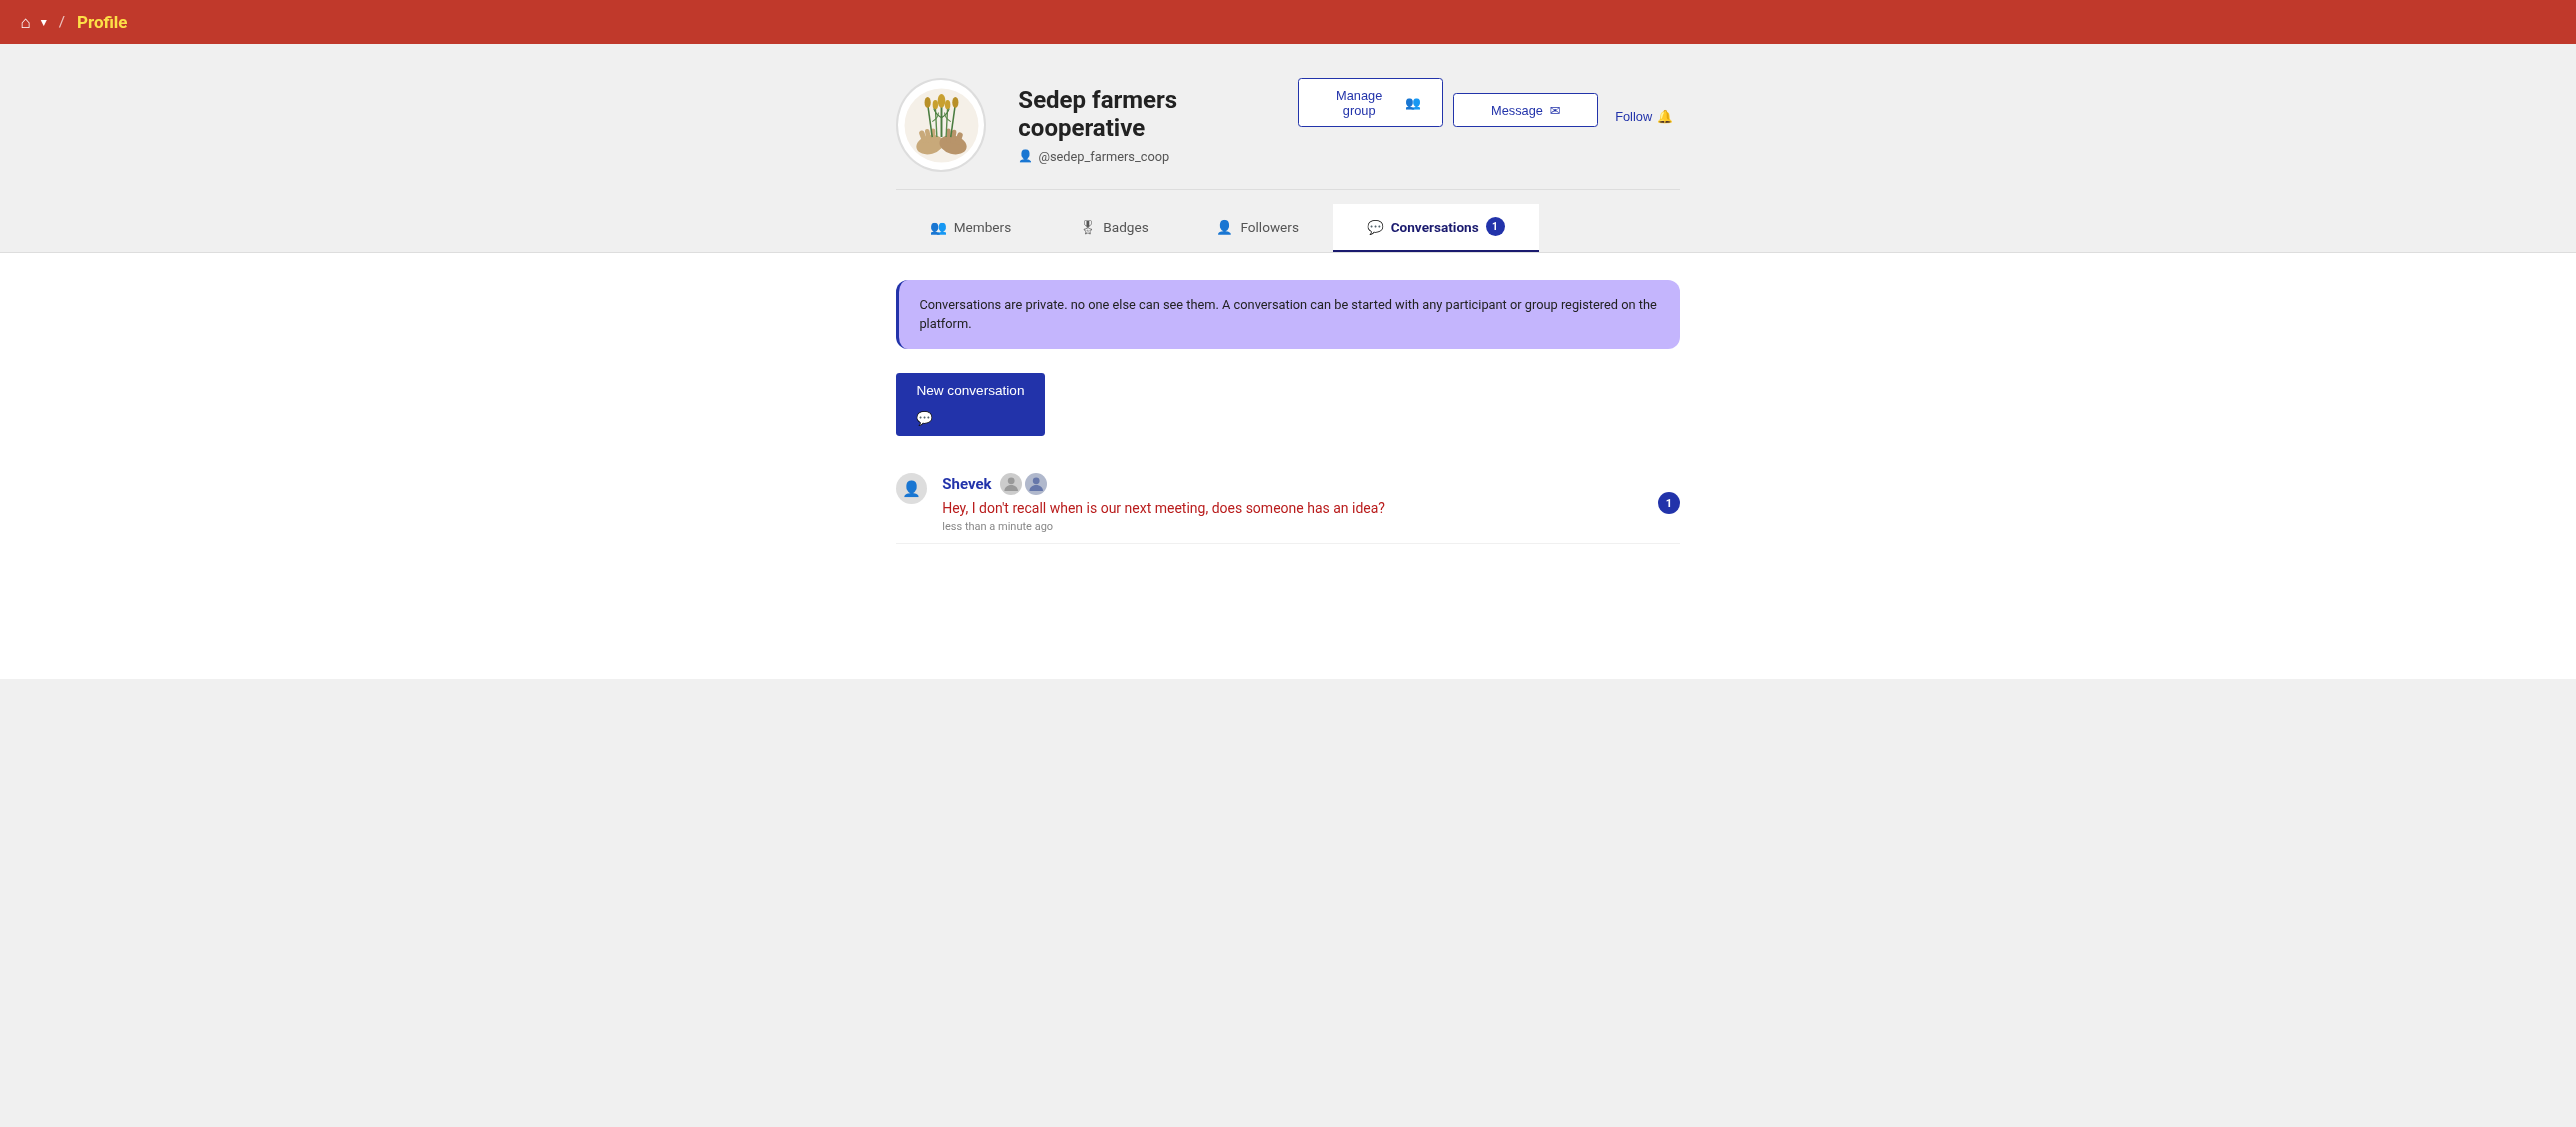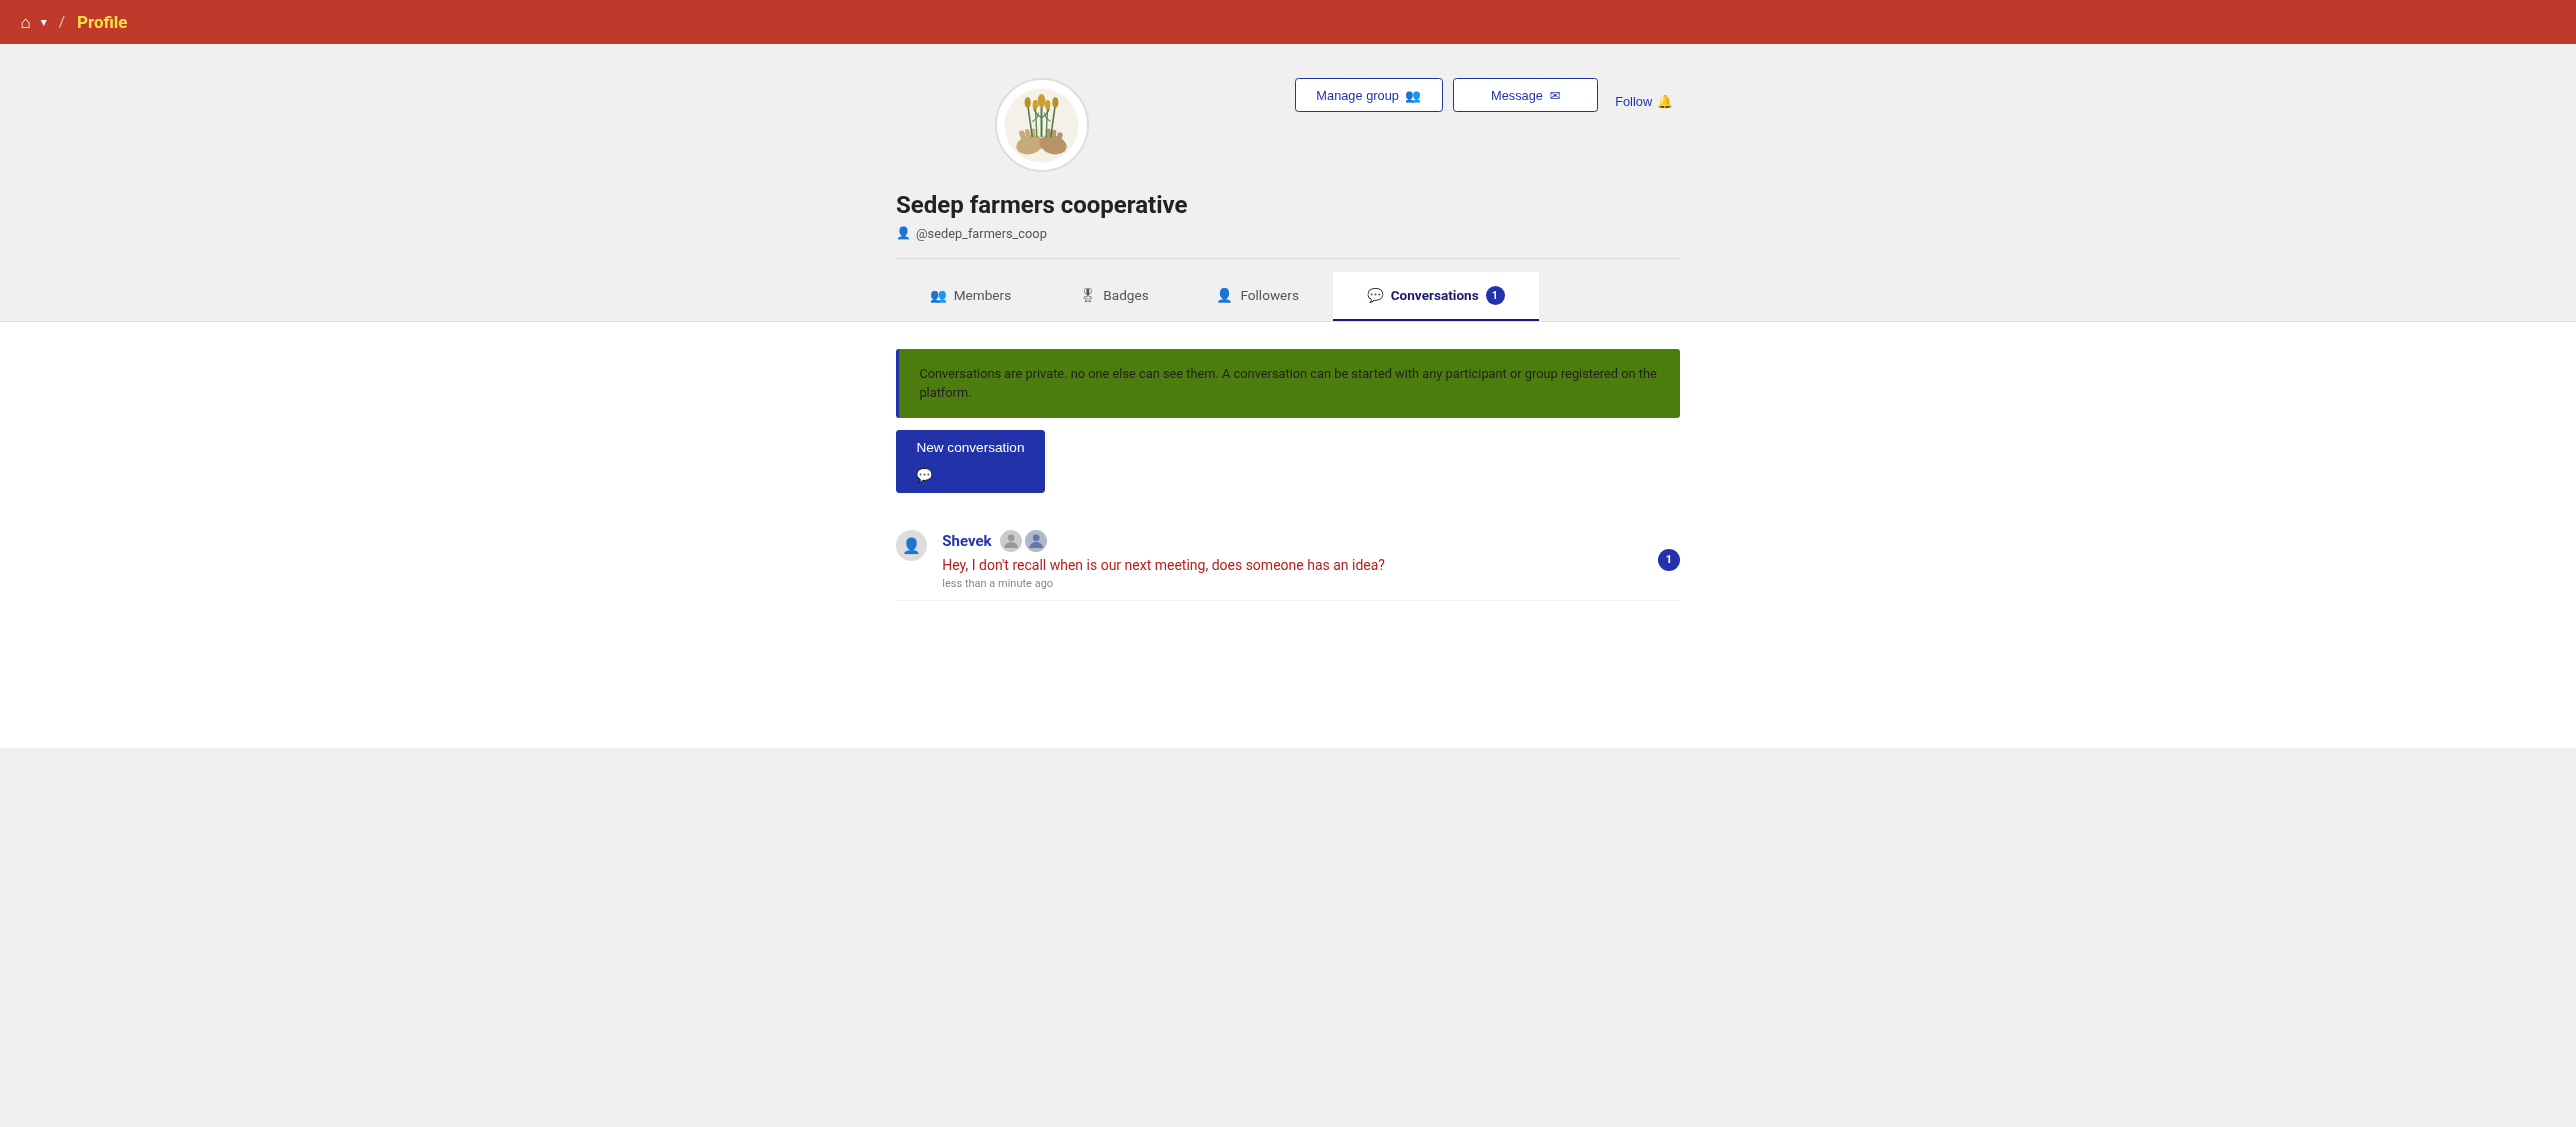--- a/index.html
+++ b/index.html
@@ -47,22 +47,21 @@
       max-width: 852px;
       margin: 0 auto;
       padding: 0 34px;
       display: flex;
       align-items: flex-start;
       justify-content: space-between;
     }
     .profile-left {
       display: flex;
       align-items: center;
-      gap: 19px;
-      flex-direction: column;
+      gap: 32px;
     }
     .profile-avatar {
       width: 94px;
       height: 94px;
       border-radius: 50%;
       background: #fff;
       display: flex;
       align-items: center;
       justify-content: center;
       overflow: hidden;
@@ -186,25 +185,25 @@
       min-height: 426px;
     }
     .content-inner {
       max-width: 852px;
       margin: 0 auto;
       padding: 27px 34px;
     }
 
     
     .info-box {
-      background: #4d7c0f;
+      background: #c4b5fd;
       border-left: 3.4px solid #2233aa;
       padding: 15.3px 20.4px;
-      border-radius: 3px;
-      margin-bottom: 12px;
+      border-radius: 12px;
+      margin-bottom: 24px;
     }
     .info-box p {
       color: #222;
       font-size: 12.8px;
       line-height: 1.5;
     }
 
     
     .btn-primary {
       background: #2233aa;

